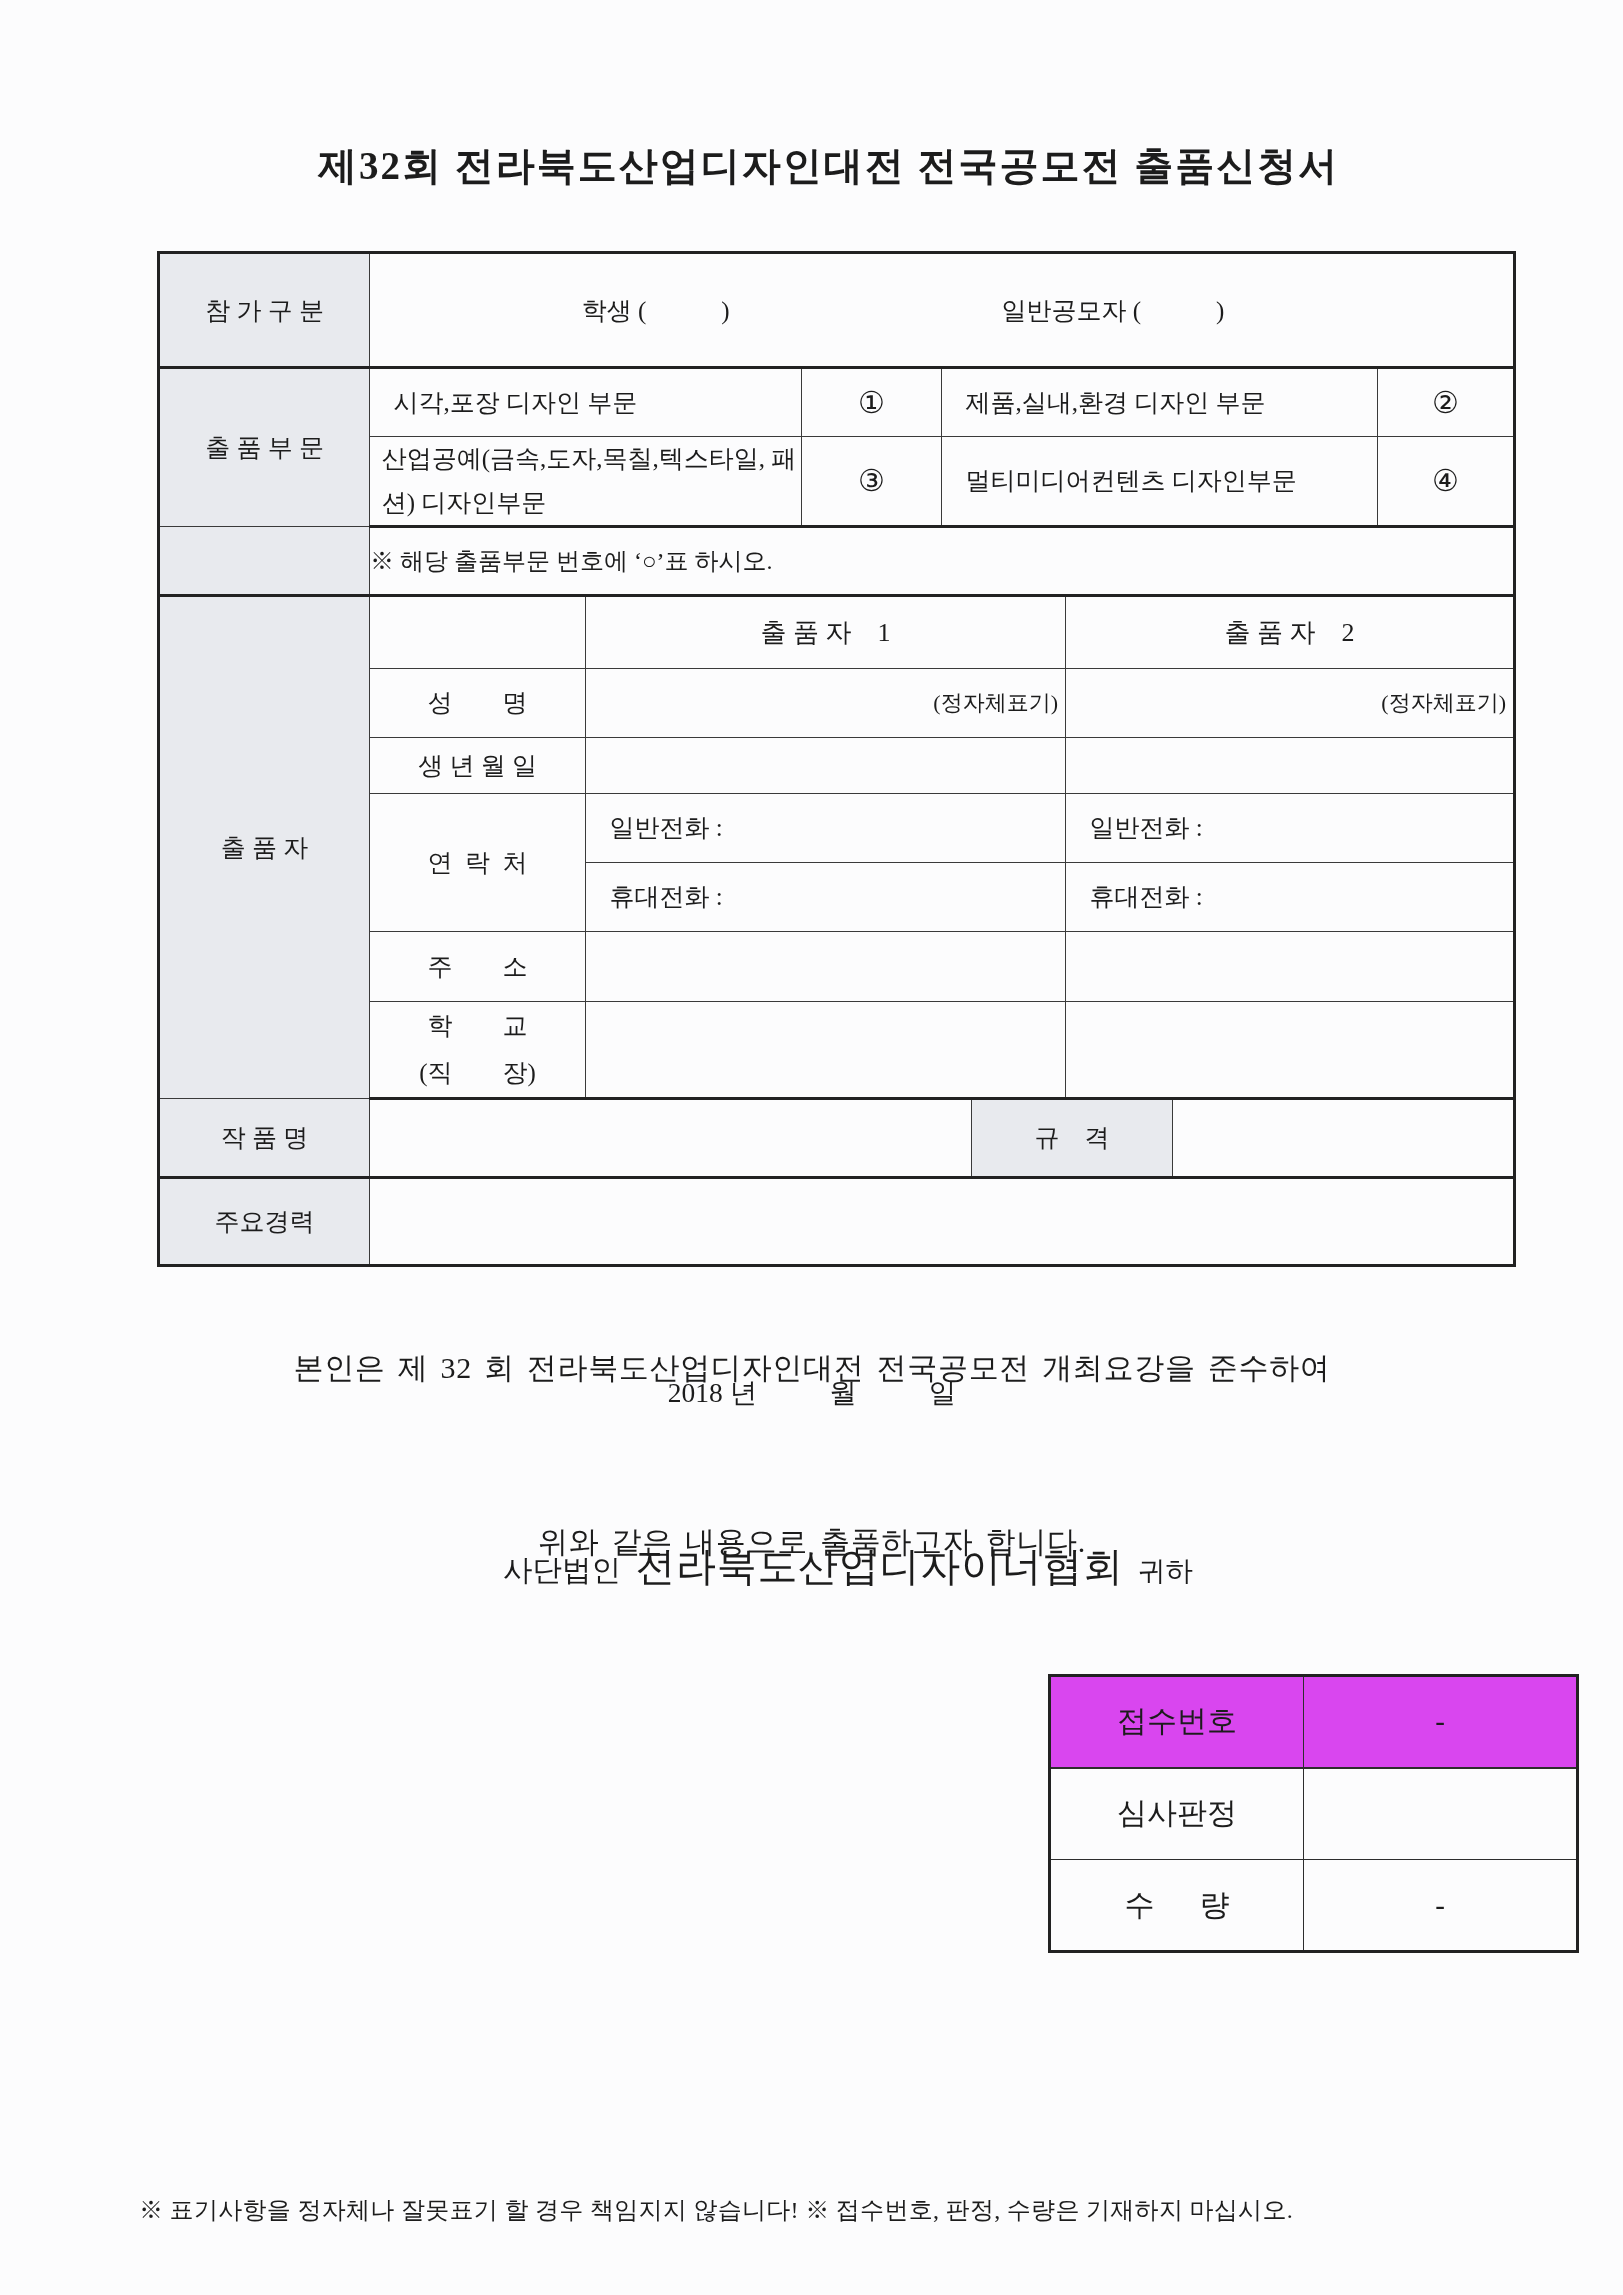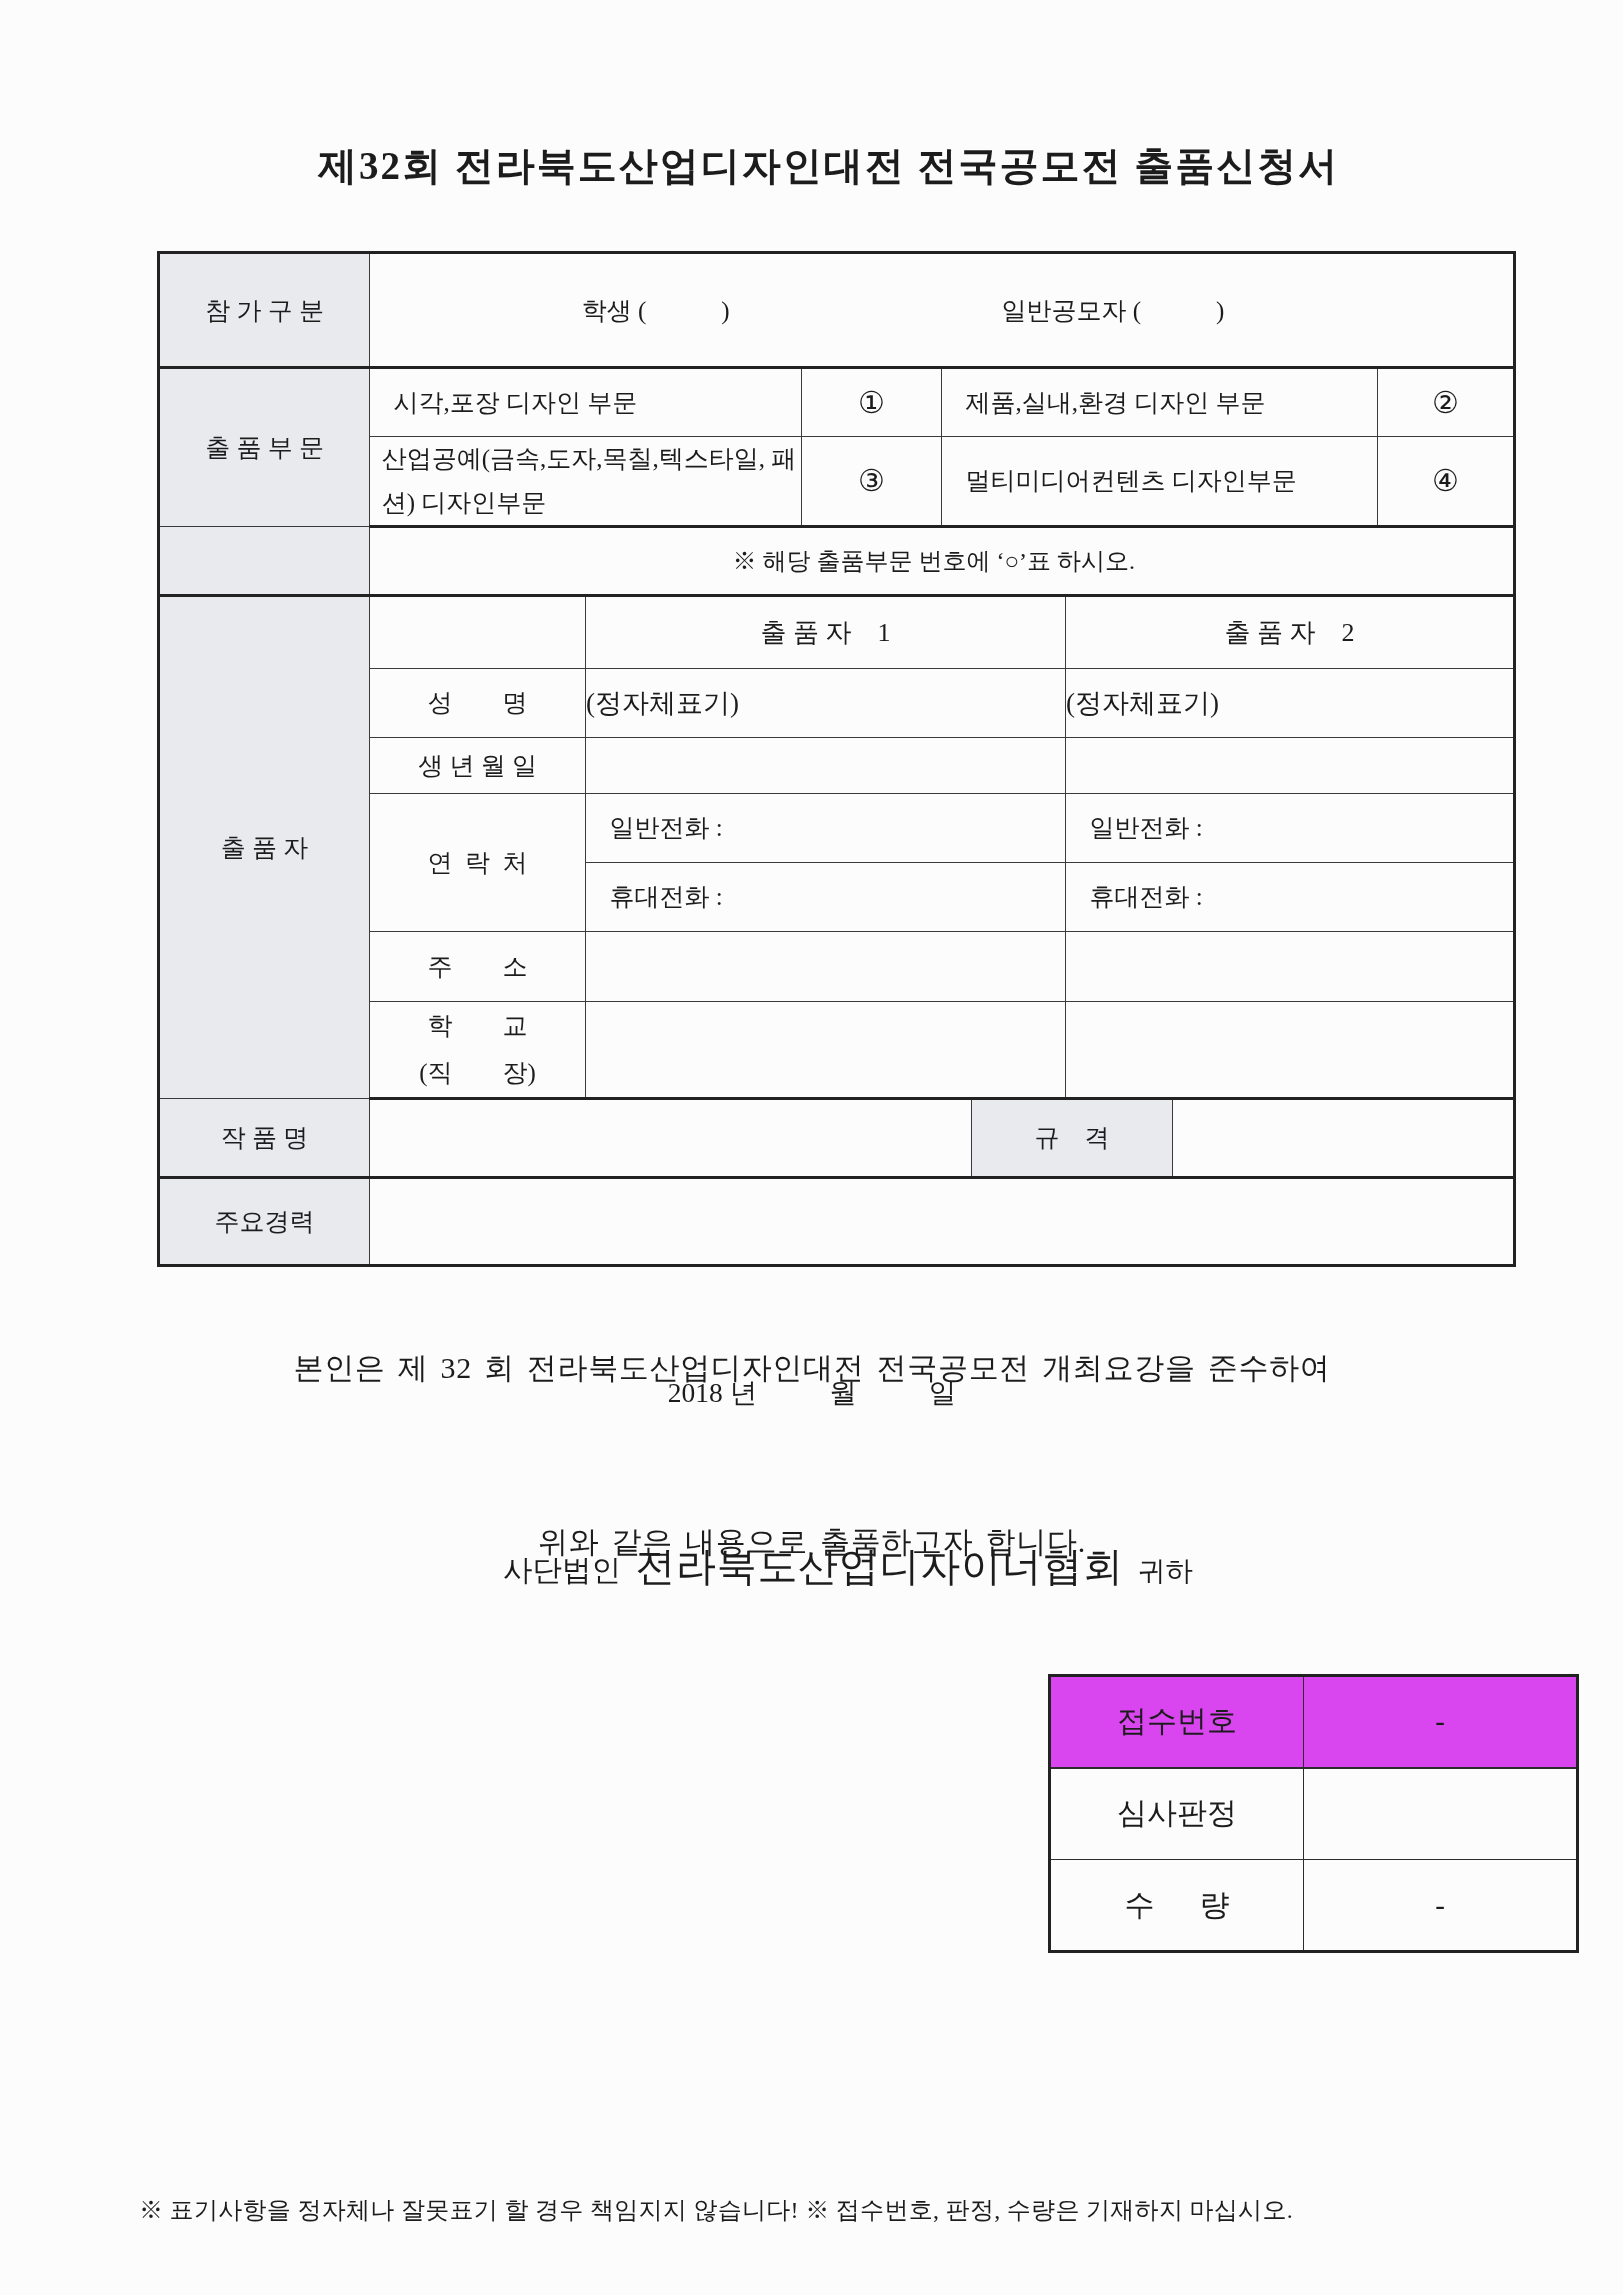--- a/index.html
+++ b/index.html
@@ -29,24 +29,24 @@
     vertical-align:middle;
     font-size:25px;
     white-space:pre-wrap;
     overflow:hidden;
     padding:0;
   }
   td.ctr{text-align:center;}
   td.lft{text-align:left;padding-left:23.6px;}
   td.sh{background:#e8eaee;}
   tr.tb > td{border-bottom-width:3.3px;border-bottom-color:#222;}
-  td.hint{padding-right:7px;font-size:27px;}
+  td.hint{text-align:right;padding-right:7px;font-size:22px;}
   td.num{text-align:center;font-size:30px;}
   td.phead{text-align:center;font-size:26px;}
-  td.noteCell{text-align:center;padding-right:15.7px;font-size:24px;}
+  td.noteCell{text-align:left;padding-right:15.7px;font-size:24px;}
   td.wrapAll{word-break:break-all;line-height:1.75;}
   .twoLine{line-height:1.9;}
   .relCell{position:relative;}
   .absA{position:absolute;top:50%;left:25%;transform:translate(-50%,-50%);white-space:pre;}
   .absB{position:absolute;top:50%;left:65%;transform:translate(-50%,-50%);white-space:pre;}
   
   .statement{
     position:absolute;top:1223px;left:0;width:100%;
     text-align:center;font-size:30px;line-height:58px;
     letter-spacing:0.7px;word-spacing:3.9px;white-space:pre;

